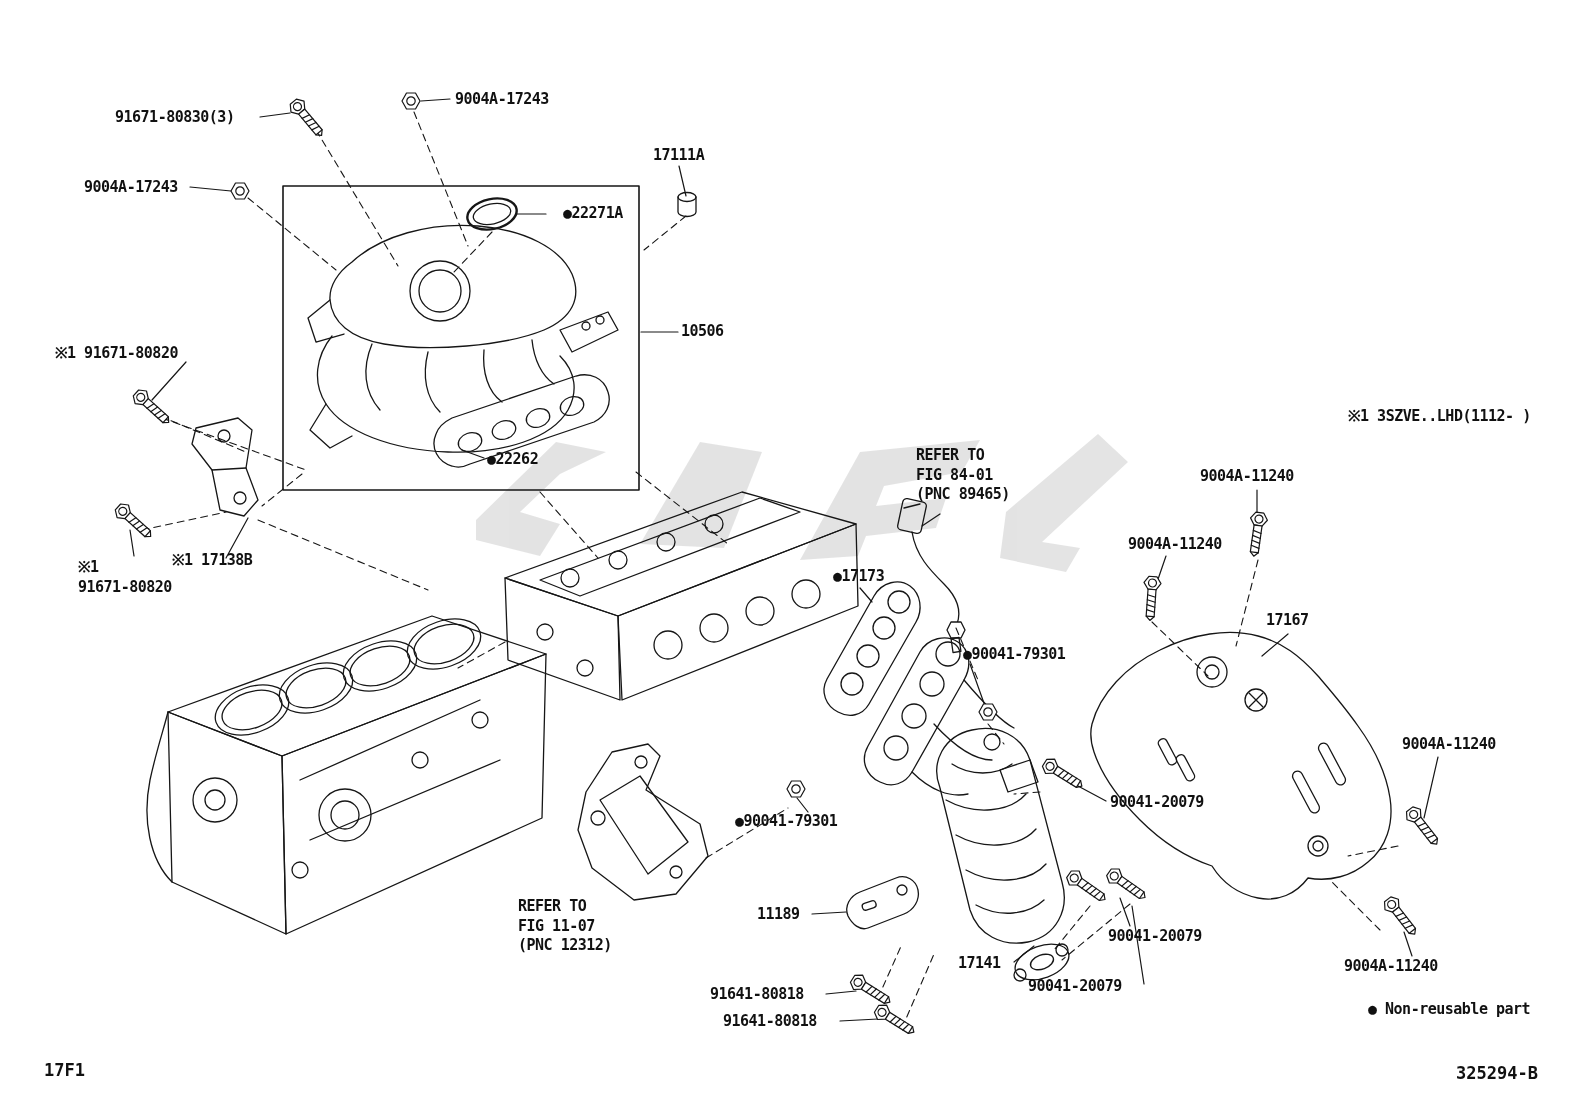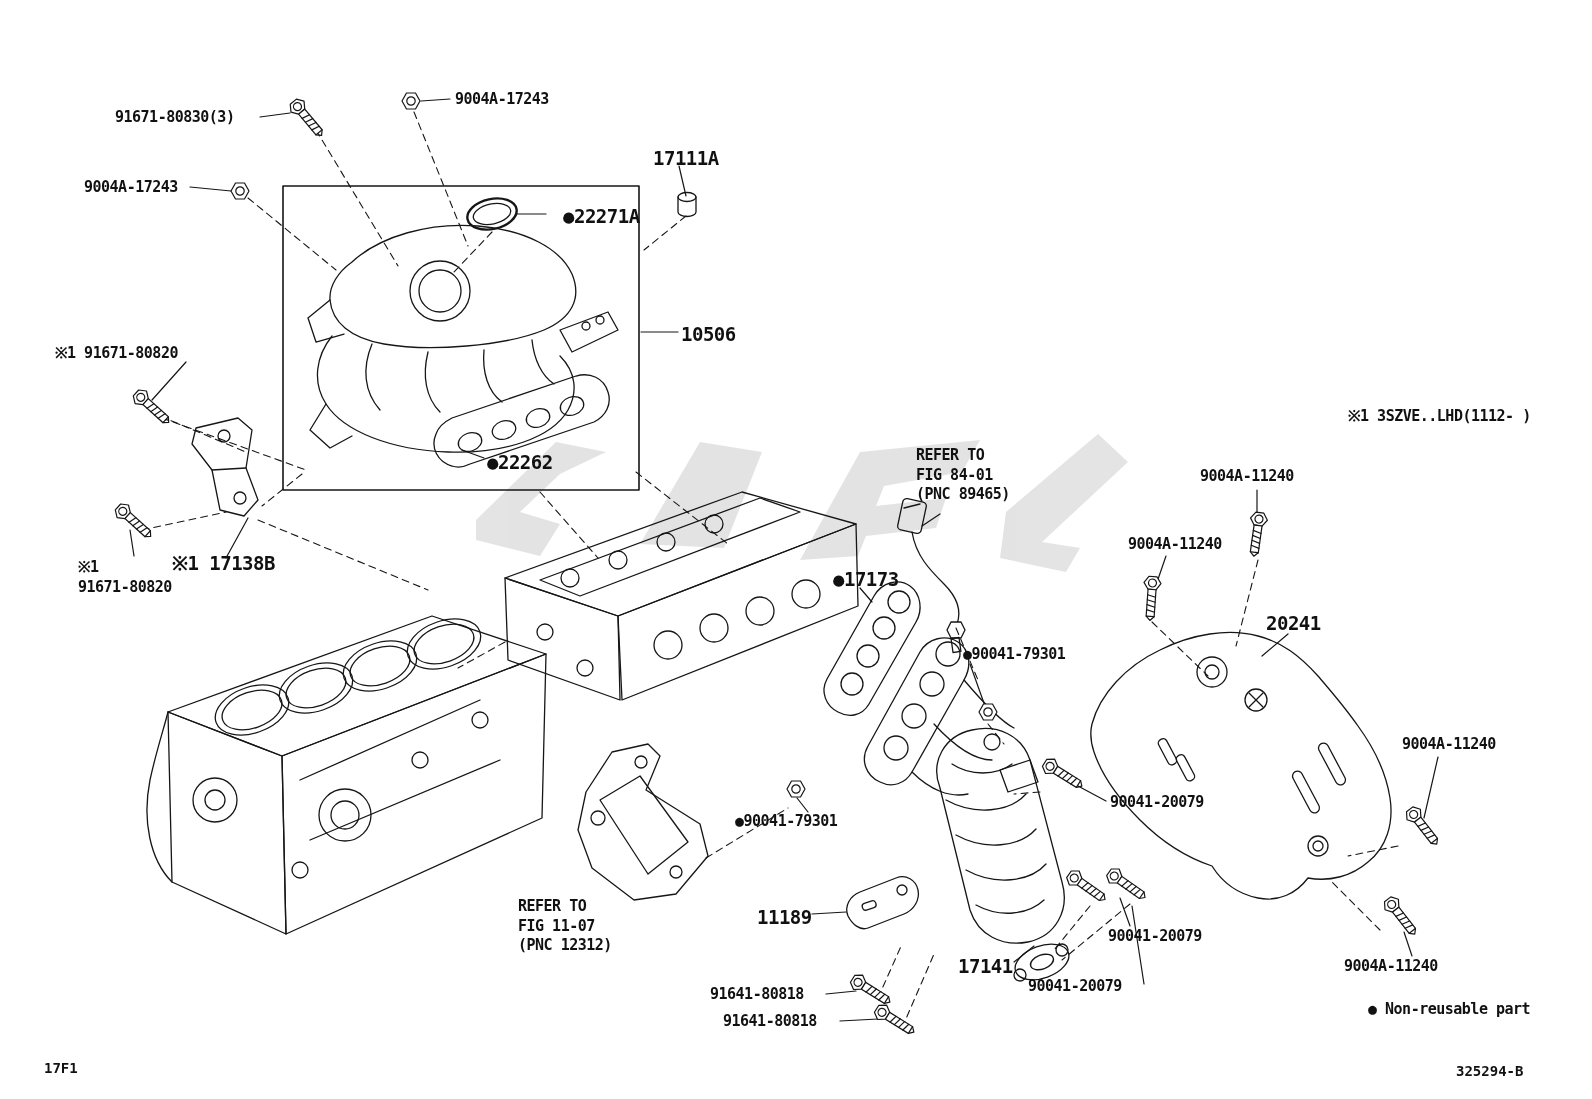--- a/index.html
+++ b/index.html
@@ -2,22 +2,22 @@
 <html><head>
 <meta charset="utf-8">
 <style>
   html,body{margin:0;padding:0;background:#ffffff;}
   body{width:1592px;height:1099px;position:relative;overflow:hidden;
        font-family:"DejaVu Sans Mono",monospace;color:#161616;}
   .stage{position:absolute;inset:0;}
   svg{position:absolute;left:0;top:0;}
   .lbl{position:absolute;font-size:15px;font-weight:700;letter-spacing:-0.5px;
        white-space:pre-line;line-height:1.3;color:#111;}
-  .lbl-lg{font-size:19px;}
-  .footer{position:absolute;font-size:14px;font-weight:700;color:#111;}
+  .lbl-lg{font-size:15px;}
+  .footer{position:absolute;font-size:17px;font-weight:700;color:#111;}
 </style>
 </head>
 <body>
 
 <div class="stage">
 
 <svg width="1592" height="1099" viewBox="0 0 1592 1099">
   <defs>
     <g id="bolt" stroke="#161616" stroke-width="1.2" fill="#ffffff">
       <polygon points="-8.5,-7 -4,-13.5 4,-13.5 8.5,-7 4,-0.5 -4,-0.5"></polygon>
@@ -280,21 +280,21 @@
   <div class="lbl lbl-lg" style="left:487px;top:450px">●22262</div>
   <div class="lbl lbl-lg" style="left:172px;top:551px">※1 17138B</div>
   <div class="lbl" style="left:78px;top:558px">※1
 91671-80820</div>
   <div class="lbl lbl-lg" style="left:833px;top:567px">●17173</div>
   <div class="lbl" style="left:916px;top:446px">REFER TO
 FIG 84-01
 (PNC 89465)</div>
   <div class="lbl" style="left:1200px;top:467px">9004A-11240</div>
   <div class="lbl" style="left:1128px;top:535px">9004A-11240</div>
-  <div class="lbl lbl-lg" style="left:1266px;top:611px">20241</div>
+  <div class="lbl lbl-lg" style="left:1266px;top:611px">17167</div>
   <div class="lbl" style="left:963px;top:645px">●90041-79301</div>
   <div class="lbl" style="left:1402px;top:735px">9004A-11240</div>
   <div class="lbl" style="left:1110px;top:793px">90041-20079</div>
   <div class="lbl" style="left:735px;top:812px">●90041-79301</div>
   <div class="lbl lbl-lg" style="left:757px;top:905px">11189</div>
   <div class="lbl" style="left:518px;top:897px">REFER TO
 FIG 11-07
 (PNC 12312)</div>
   <div class="lbl" style="left:1108px;top:927px">90041-20079</div>
   <div class="lbl lbl-lg" style="left:958px;top:954px">17141</div>

